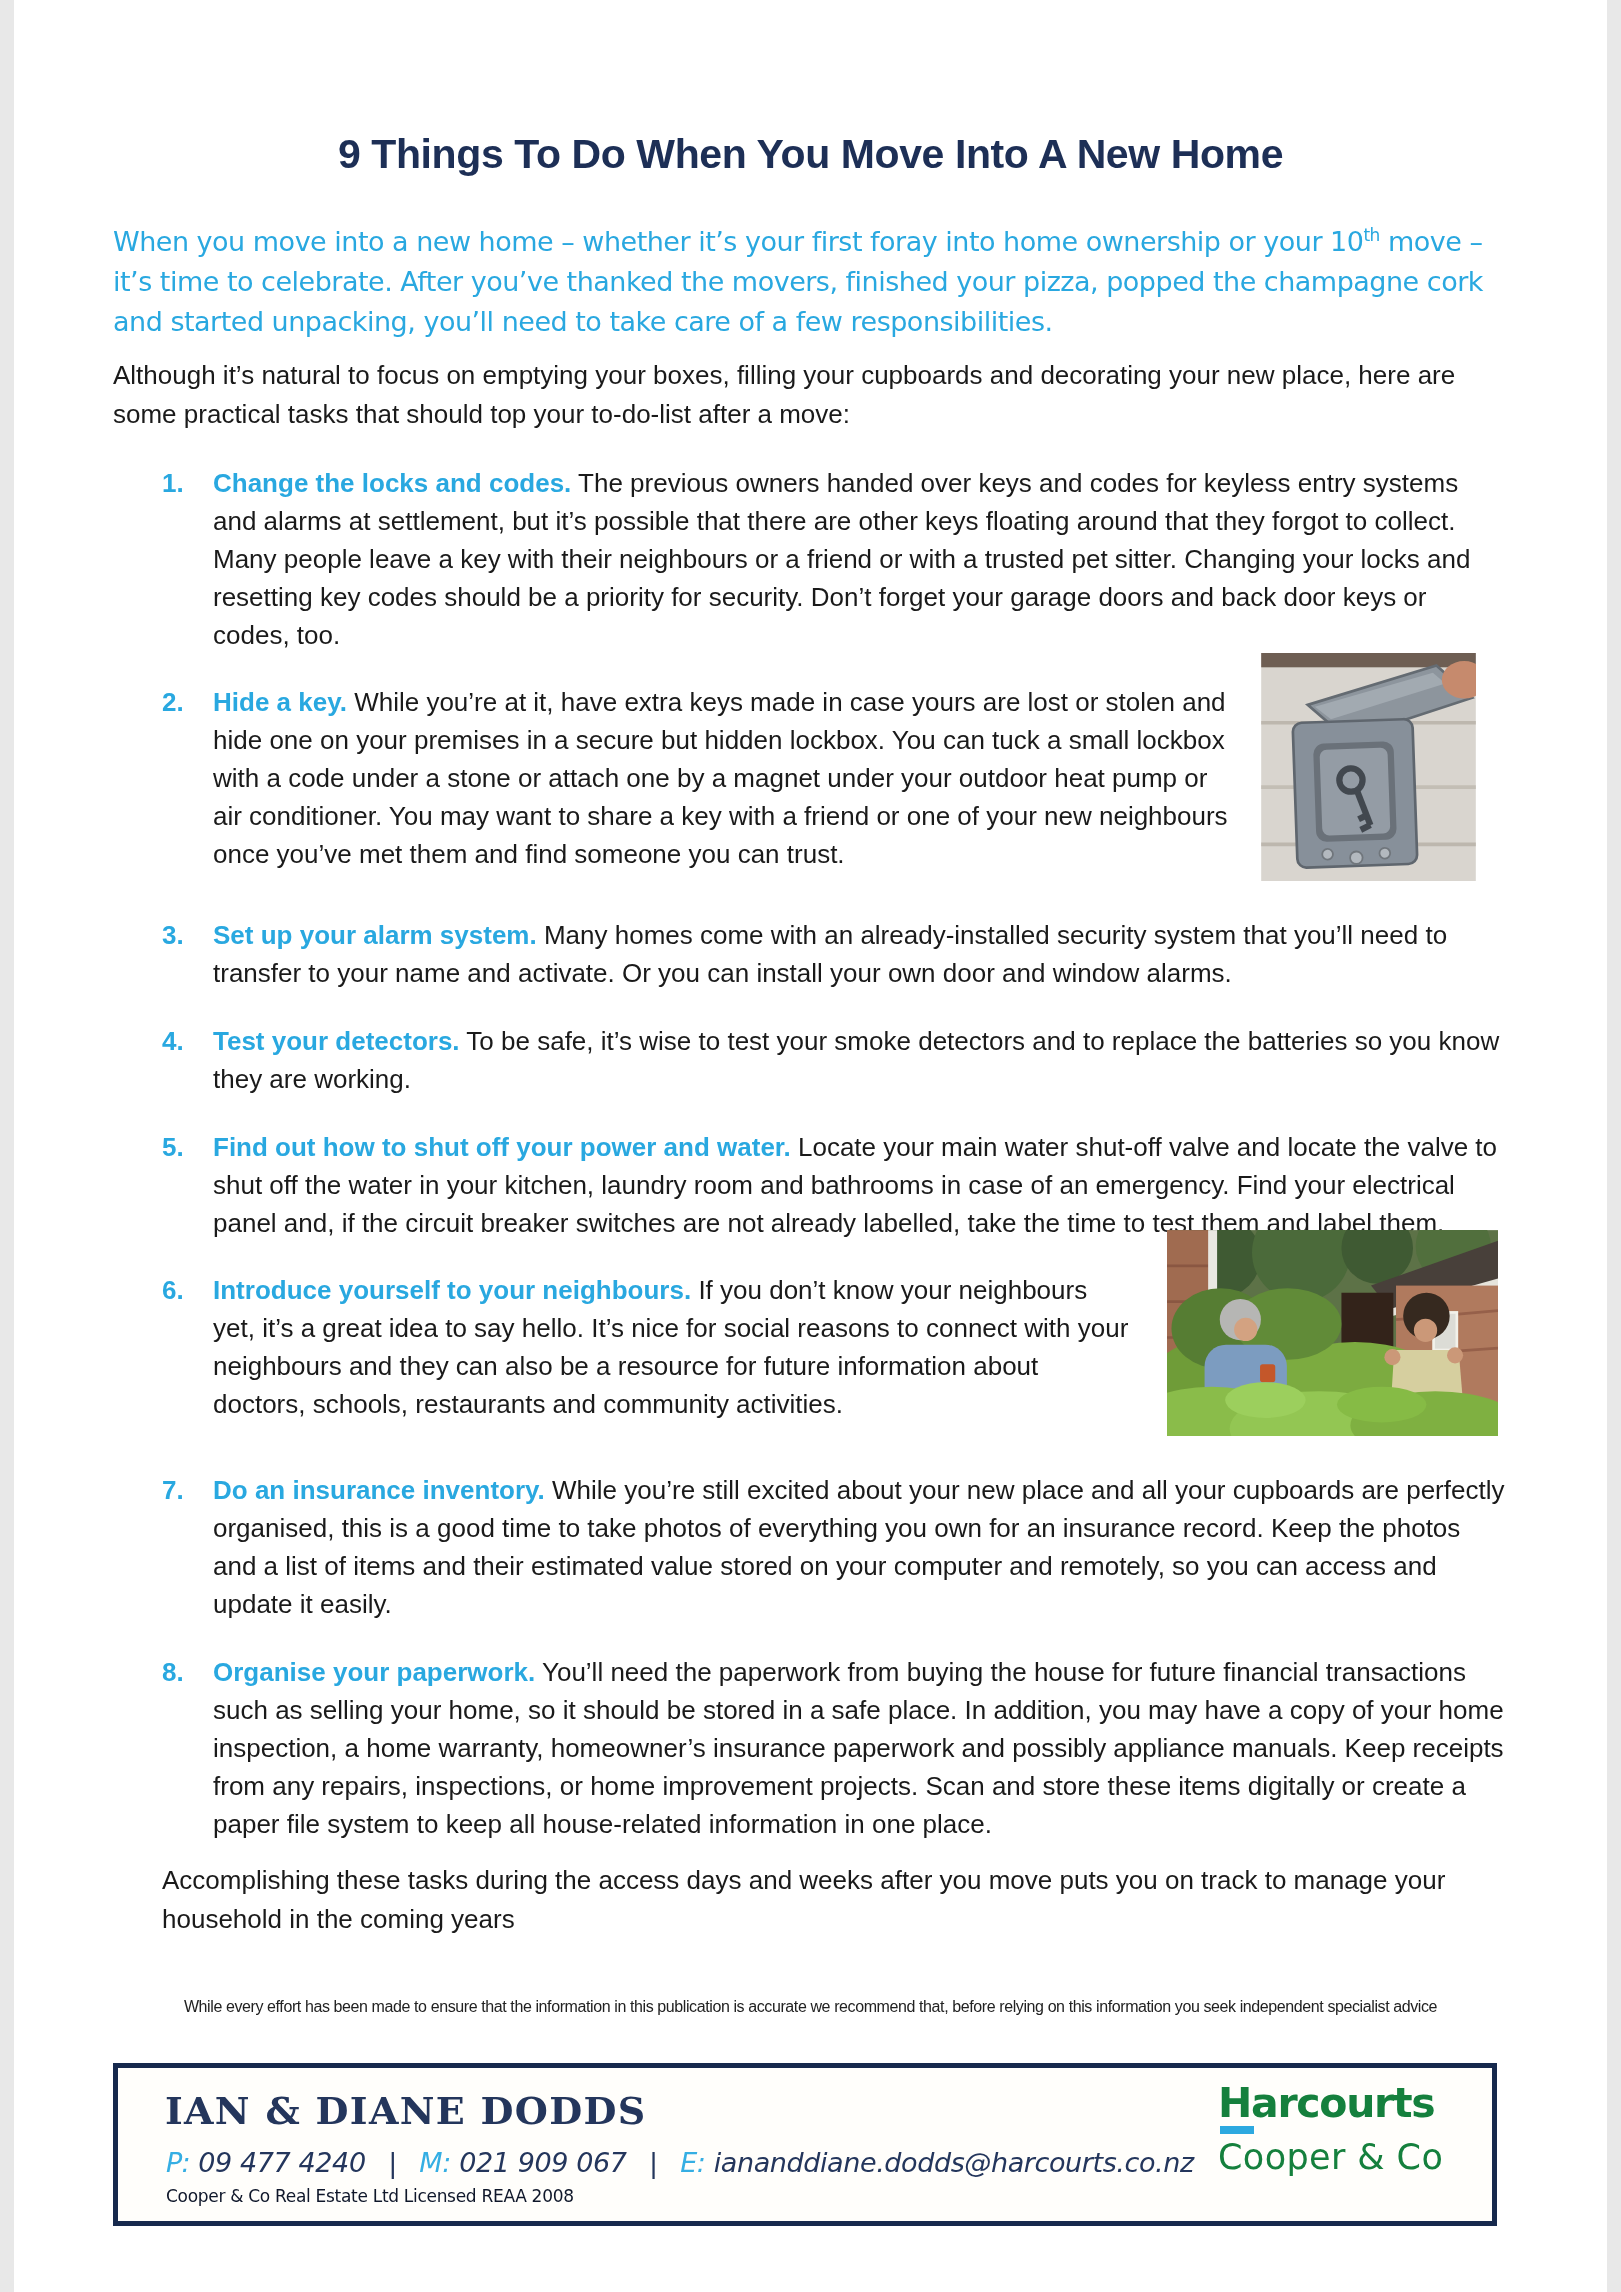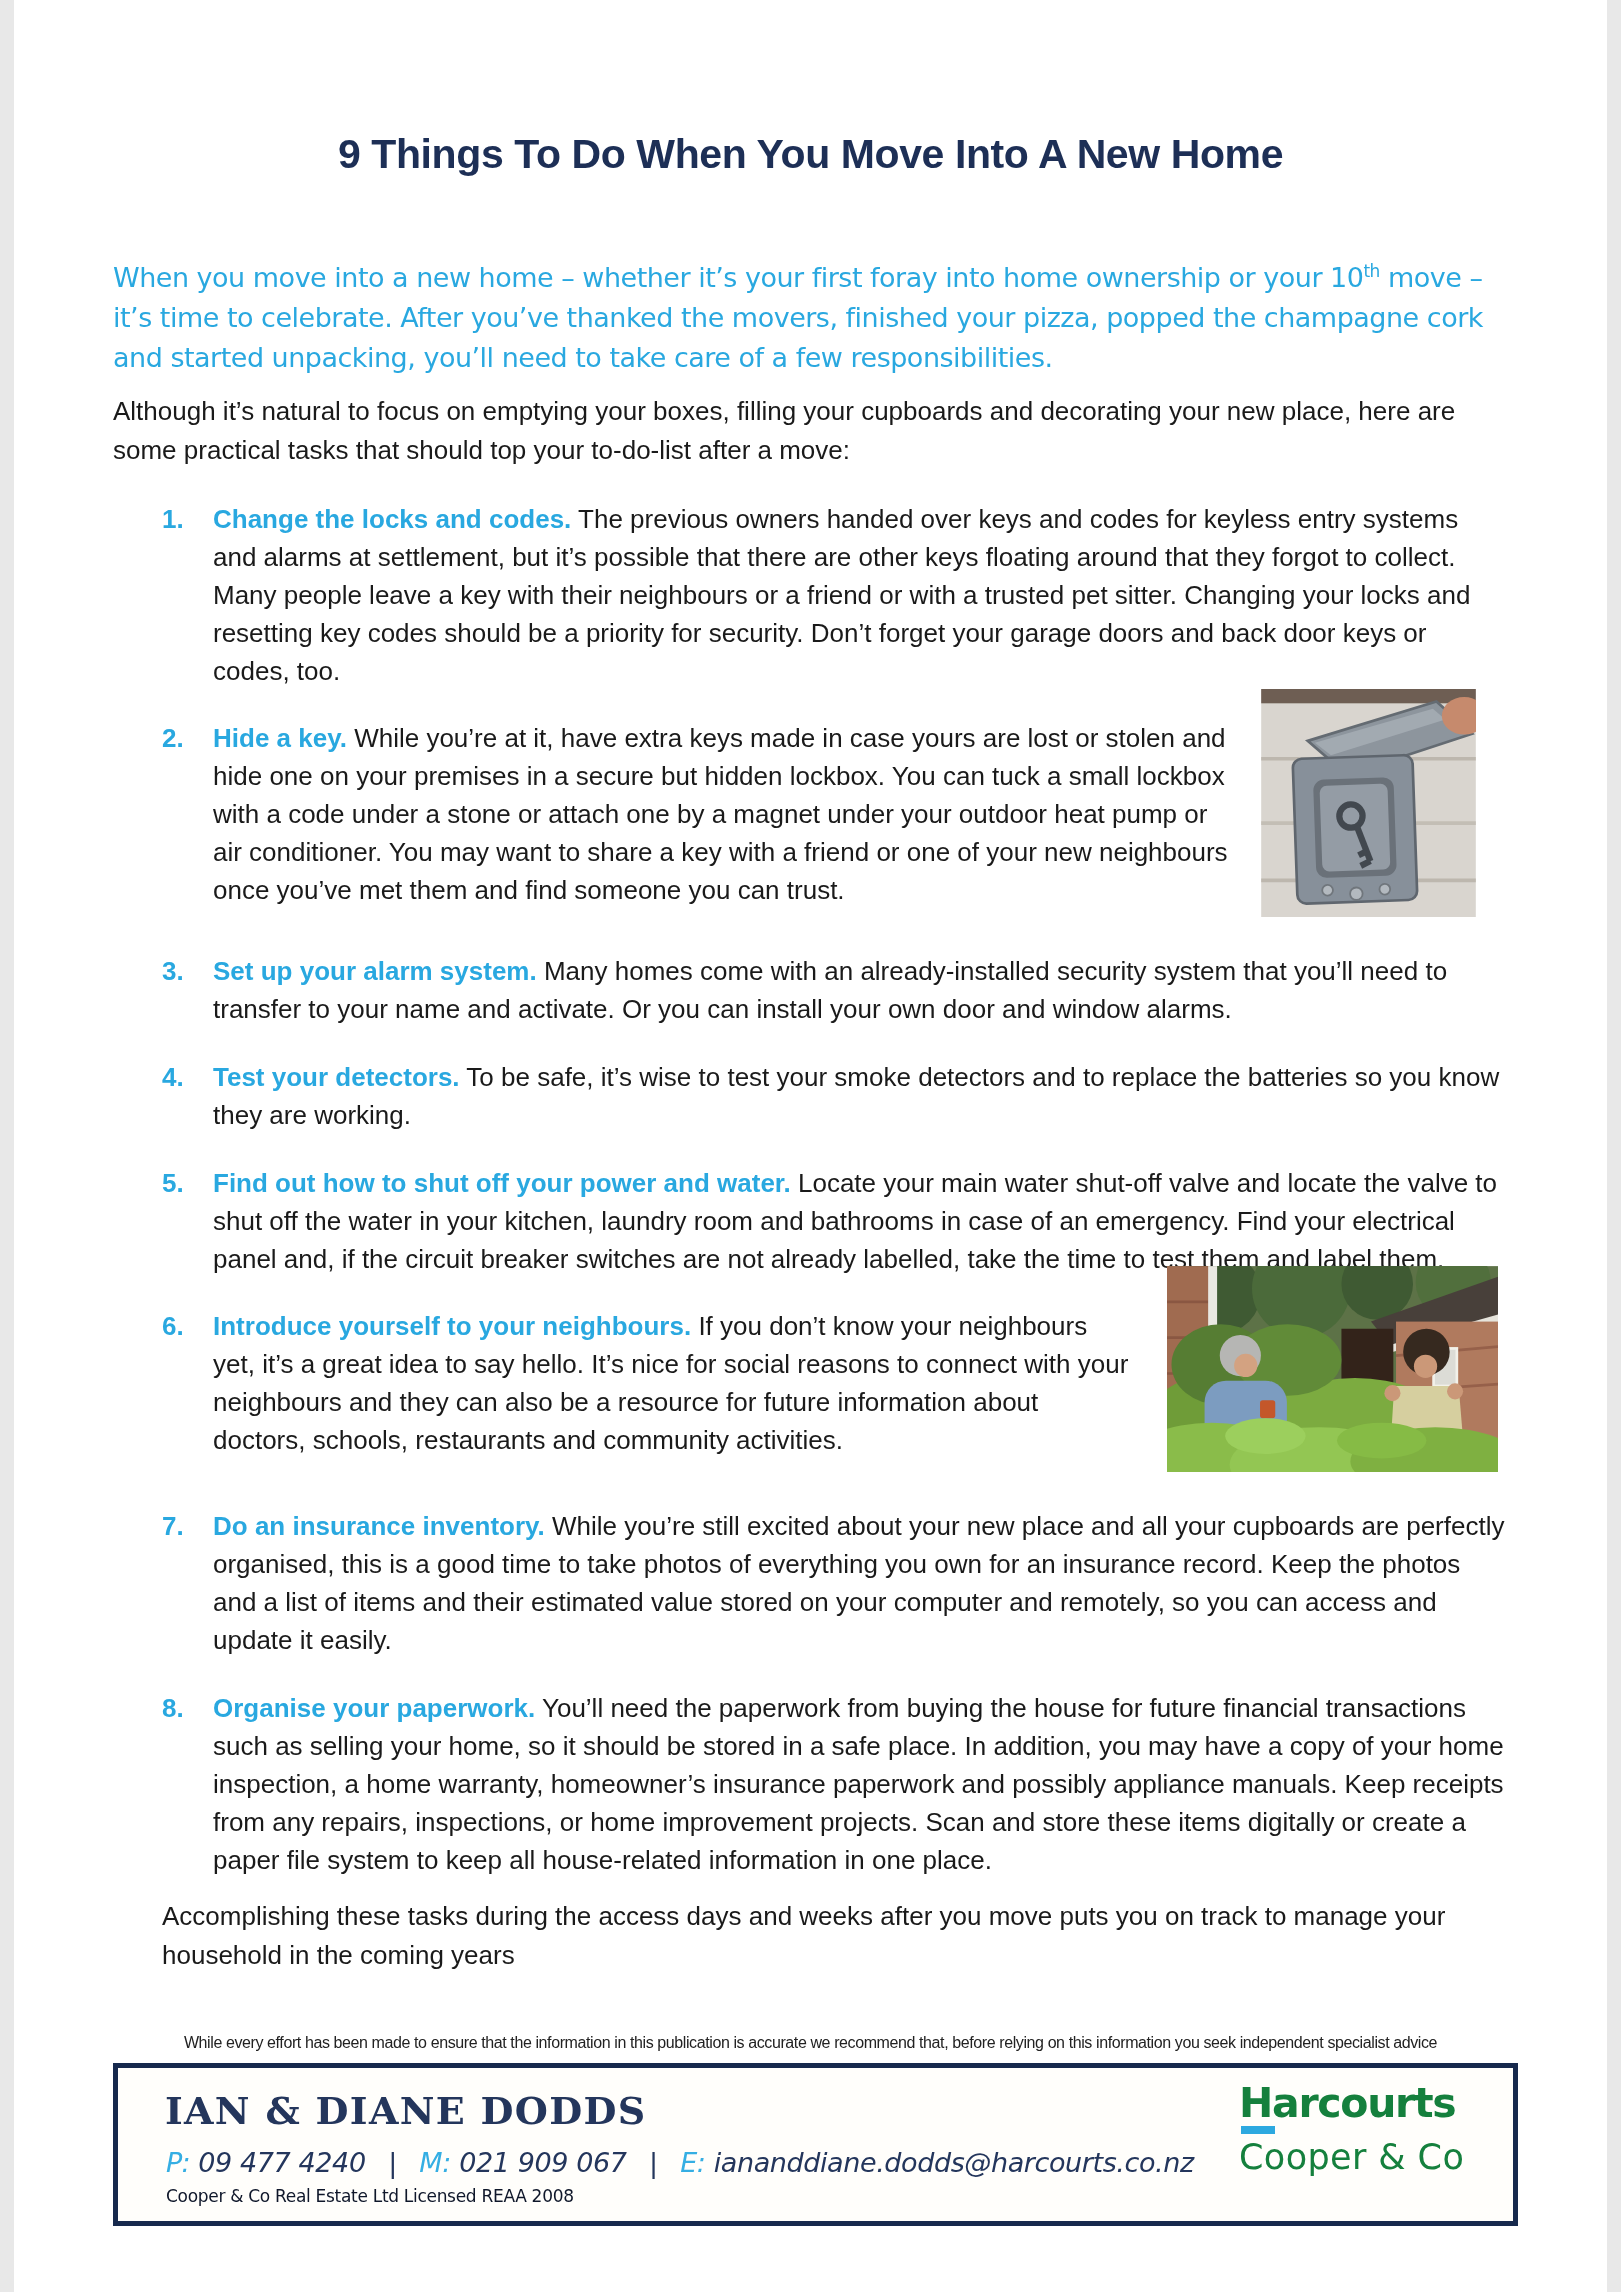--- a/index.html
+++ b/index.html
@@ -19,21 +19,21 @@
     margin-top:131px;
     text-align:center;
     font-size:41px; line-height:47px;
     font-weight:bold;
     letter-spacing:-0.4px;
     color:#1d2f56;
     font-family:"Liberation Sans", sans-serif;
   }
 
   .intro {
-    margin-top:80px;
+    margin-top:44px;
     font-size:27px; line-height:40px;
     color:#29a8e0;
     font-family:"DejaVu Sans", sans-serif;
     letter-spacing:-0.5px;
   }
   .intro sup { font-size:17px; vertical-align:super; line-height:0; }
 
   .lead-paragraph {
     margin-top:14.3px;
     font-size:26px; line-height:39px;
@@ -70,21 +70,21 @@
     max-width:1325px;
     text-align:center;
     font-size:16px; line-height:24px;
     font-weight:normal;
     letter-spacing:-0.4px;
     color:#222;
   }
 
   .footer-card {
     position:absolute;
-    left:99px; right:89px;
+    left:99px; right:110px;
     top:2063px; height:163px;
     border:5.4px solid #16294d;
     background:#fffefb;
   }
   .agent-name {
     position:absolute; left:47px; top:19.7px;
     font-family:"DejaVu Serif", serif;
     font-weight:bold;
     font-size:38px;
     letter-spacing:1.3px;

